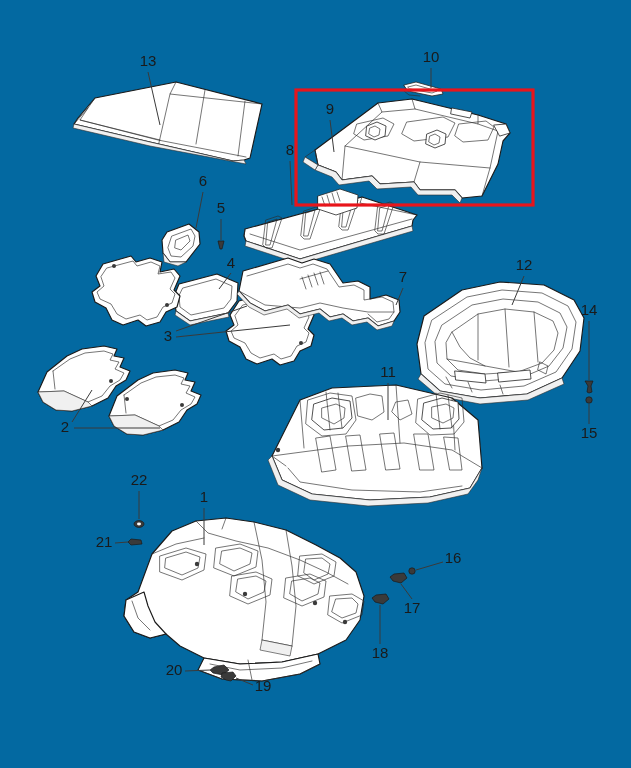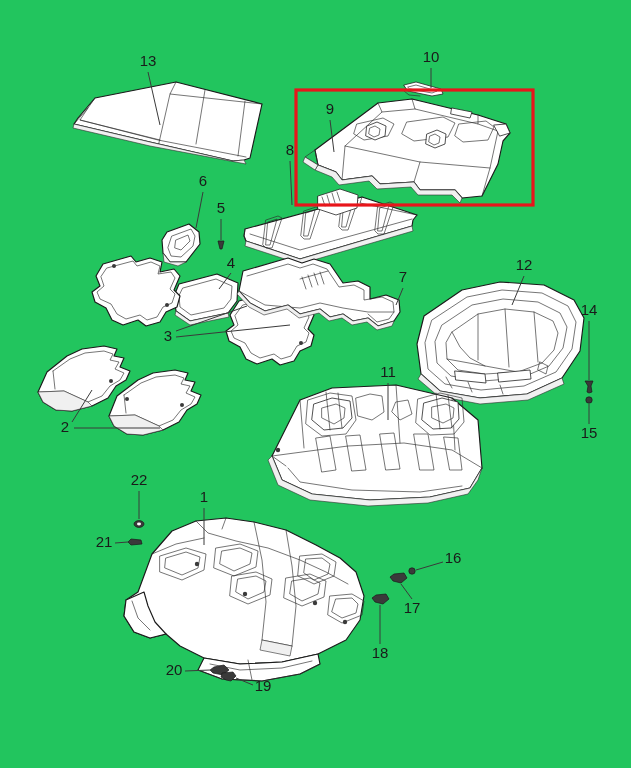--- a/index.html
+++ b/index.html
@@ -8,21 +8,21 @@
     padding: 0;
     background: #ffffff;
   }
   body {
     font-family: "Liberation Sans", sans-serif;
   }
   #canvas {
     position: relative;
     width: 631px;
     height: 768px;
-    background: #22c55e;
+    background: #0369a1;
     overflow: hidden;
   }
   #diagram-svg {
     position: absolute;
     top: 0;
     left: 0;
     width: 631px;
     height: 768px;
   }
   .callout-label {

